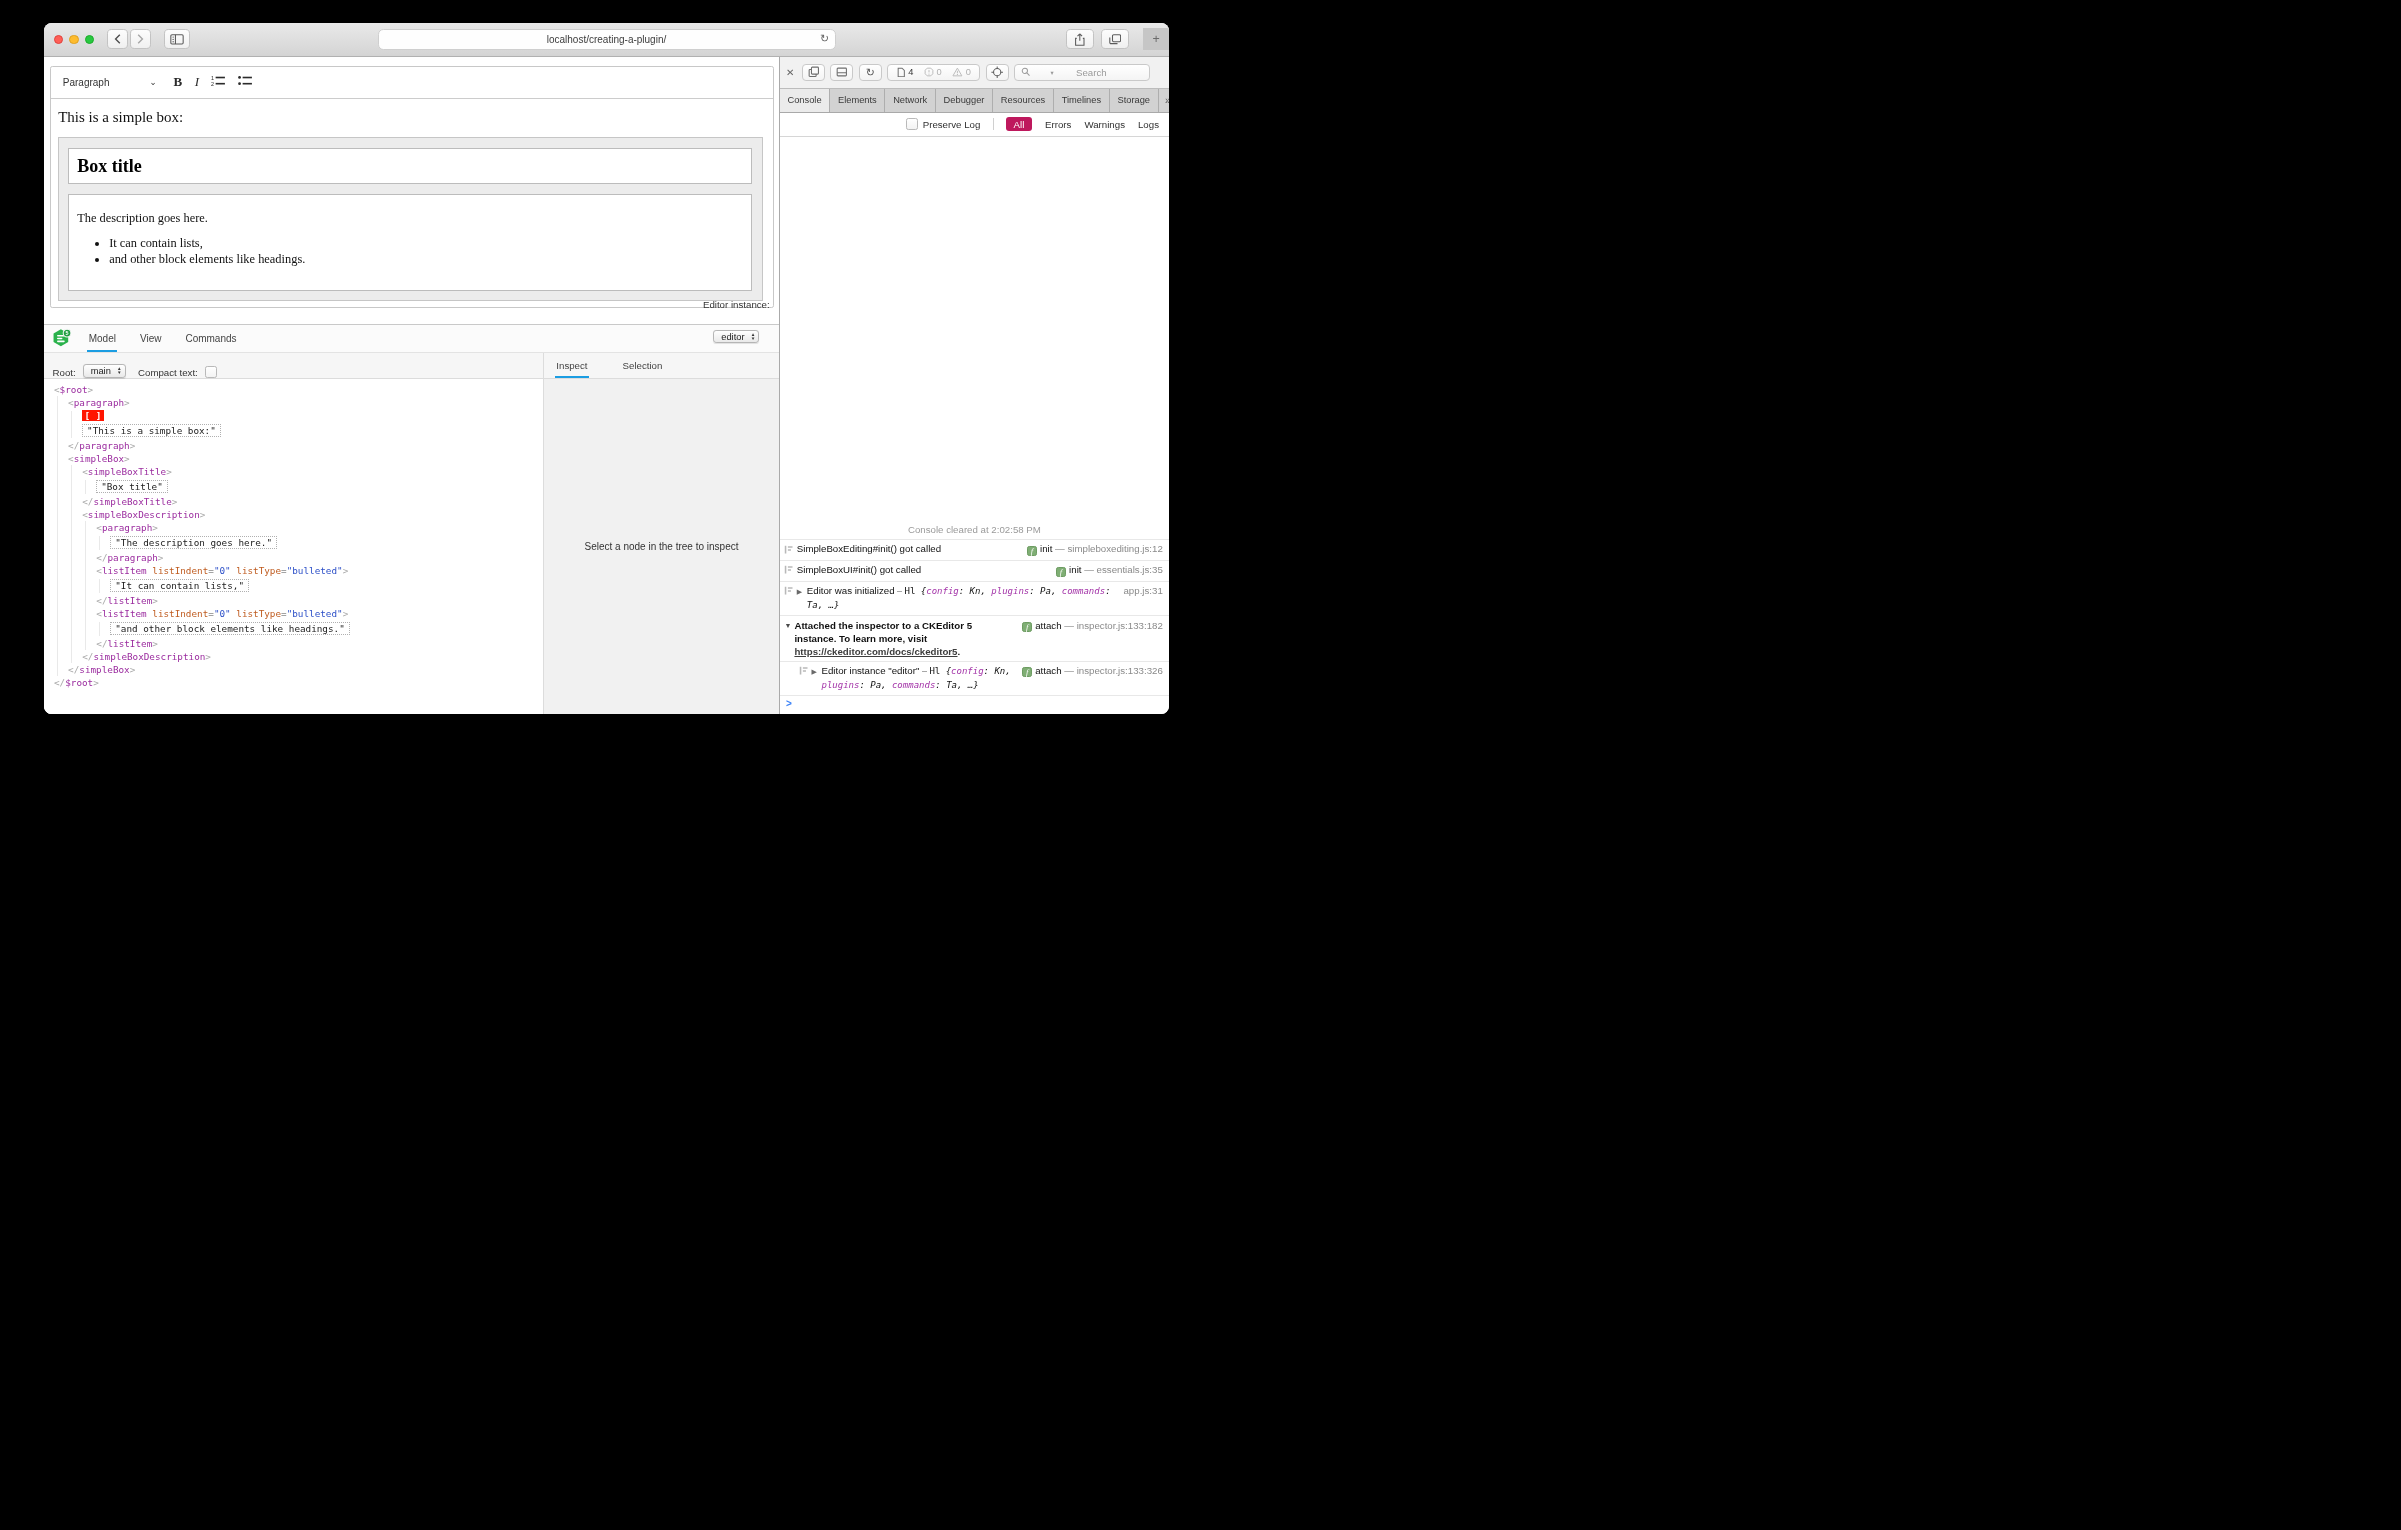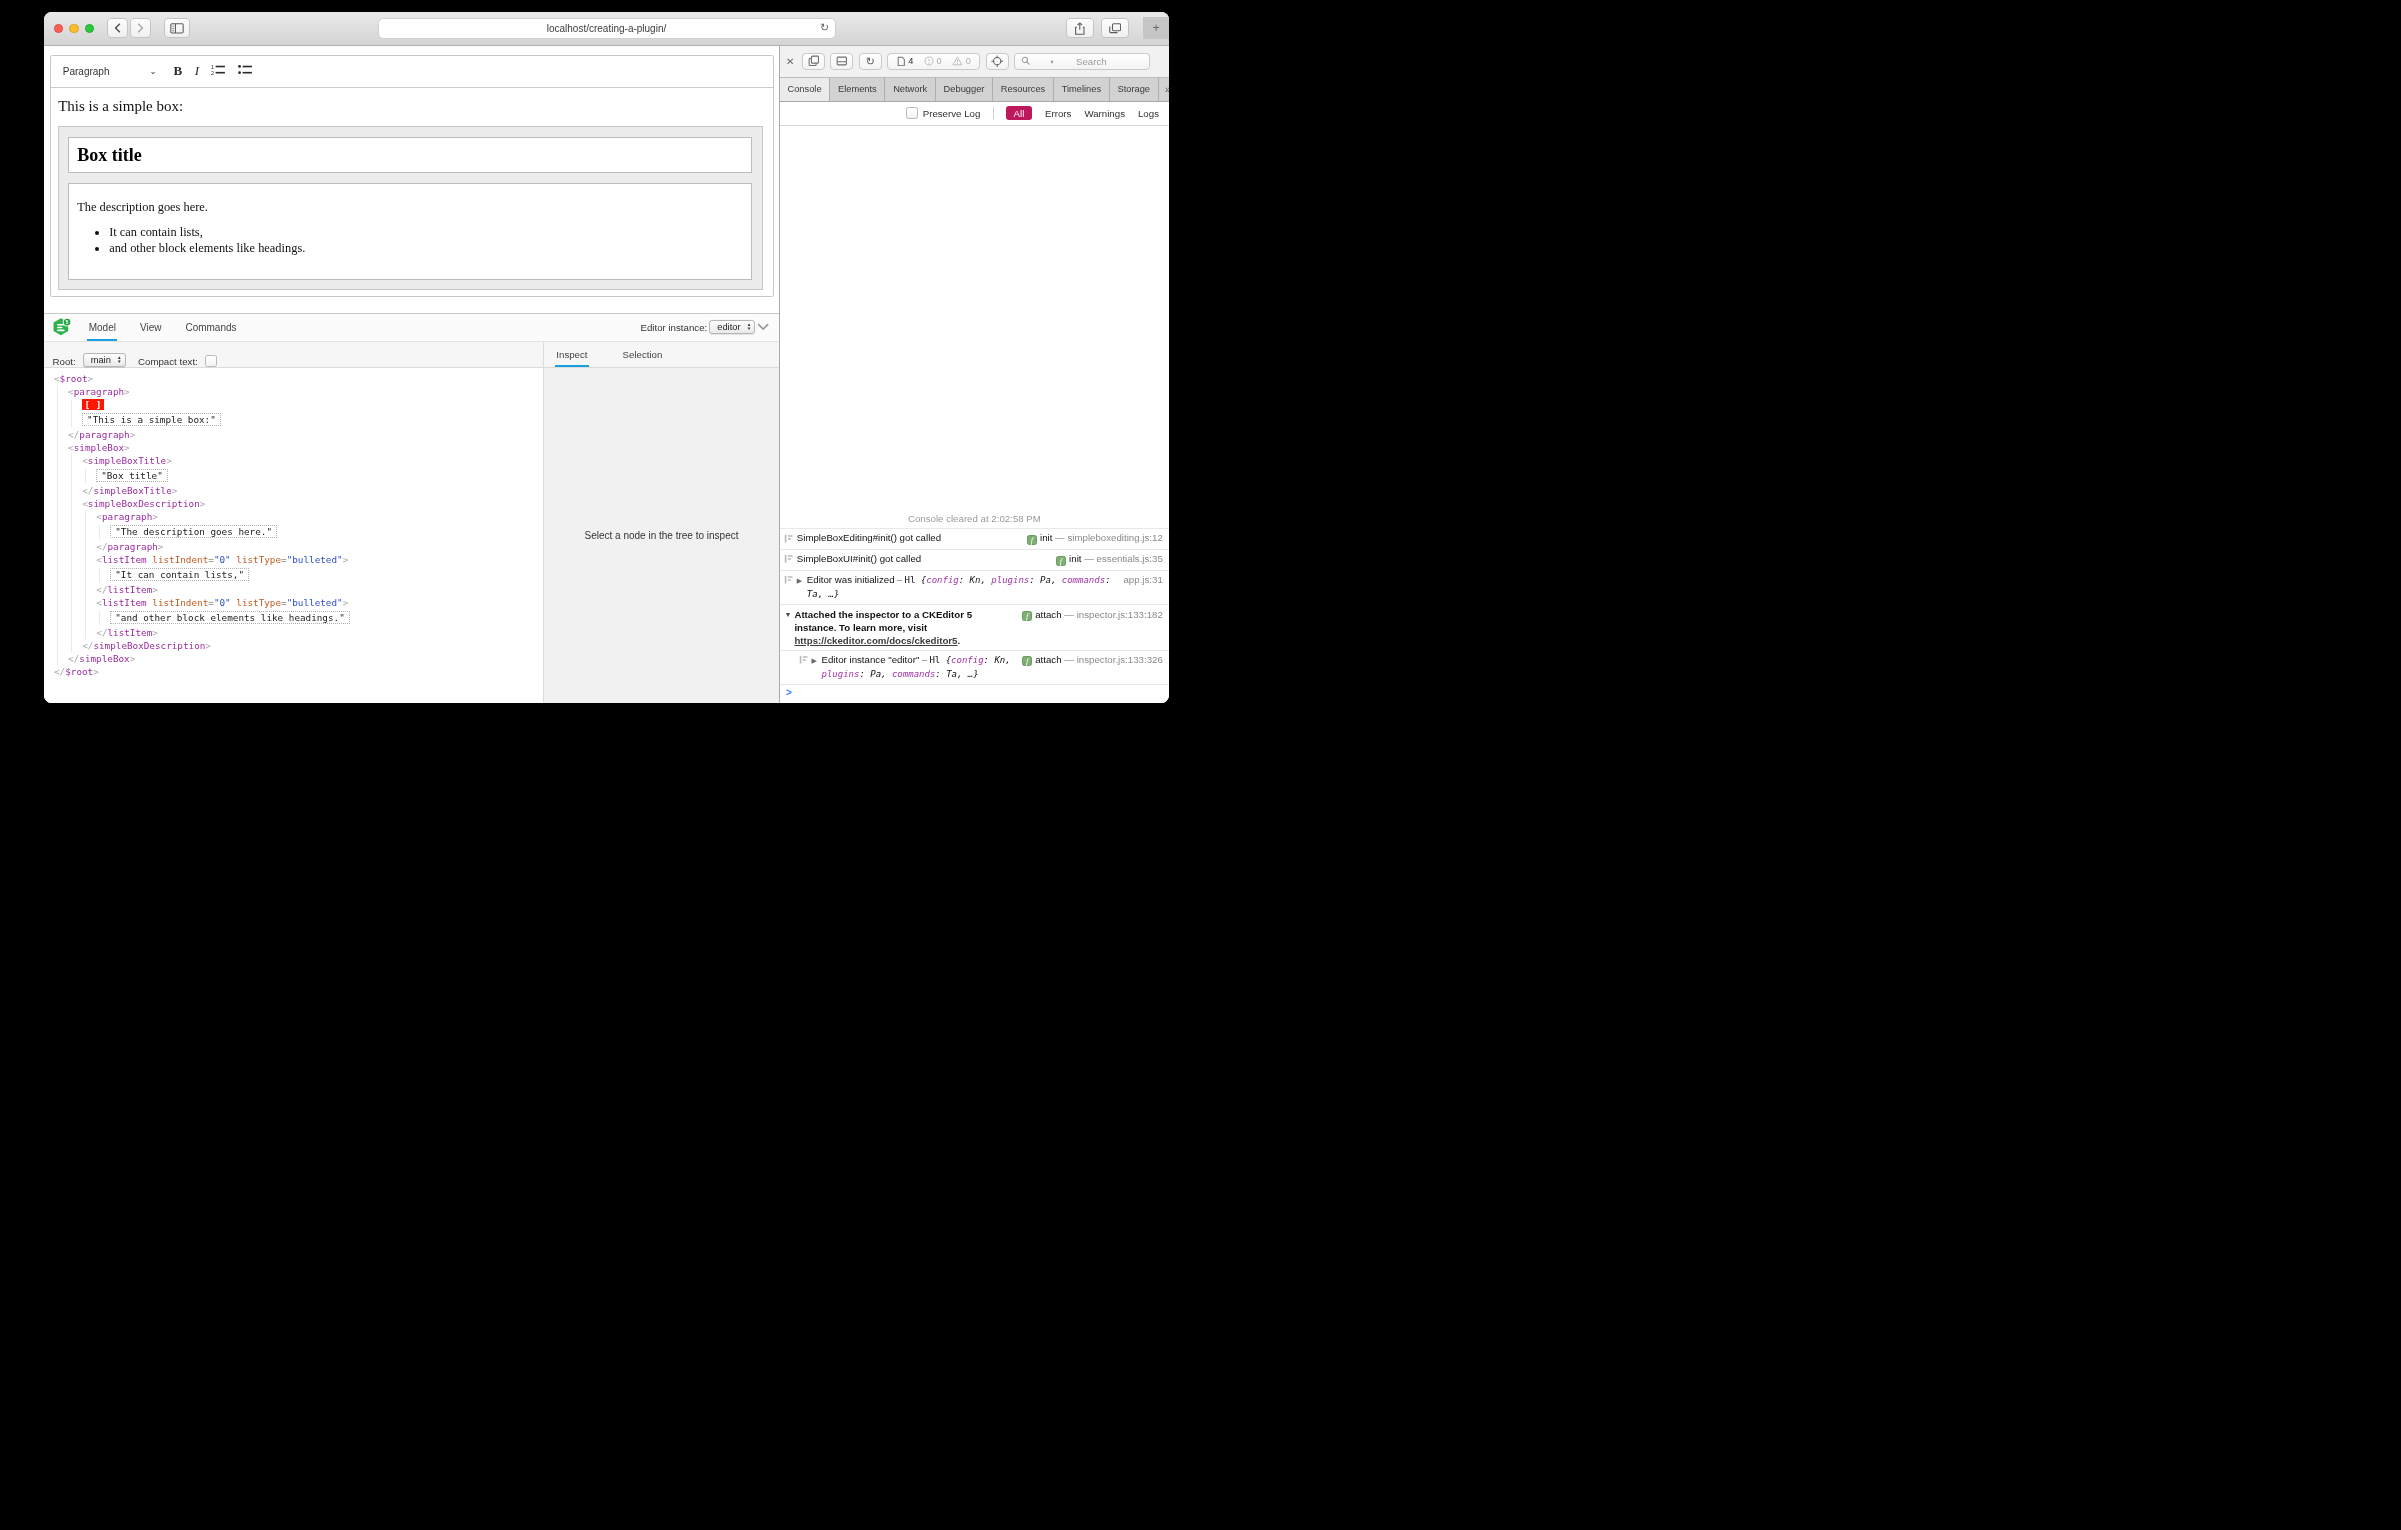--- a/index.html
+++ b/index.html
@@ -1,17 +1,17 @@
 <!DOCTYPE html>
 <html style="font-size:12.4px"><head>
 <meta charset="utf-8">
 <style>
   html,body{margin:0;padding:0;background:#000;width:1201px;height:773px;overflow:hidden;
     font-family:"Liberation Sans",sans-serif;-webkit-font-smoothing:antialiased;}
-  .window{position:absolute;left:44px;top:12px;width:1125px;height:691px;background:#fff;
+  .window{position:absolute;left:44px;top:23px;width:1125px;height:691px;background:#fff;
     border-radius:7.7px;overflow:hidden;box-shadow:0 15.5px 46px rgba(0,0,0,.6);}
   
   .titlebar{height:32.5px;background:linear-gradient(180deg,#e9e9e9,#d4d4d4);
     border-bottom:0.8px solid #b1b1b1;display:flex;align-items:center;padding:0 0 0 10px;position:relative;}
   .lights{display:flex;gap:6.2px;margin-right:12.4px;}
   .light{width:9.3px;height:9.3px;border-radius:50%;}
   .light.red{background:#ff5f57;border:0.8px solid #e0443e;box-sizing:border-box;}
   .light.yellow{background:#febc2e;border:0.8px solid #dea123;box-sizing:border-box;}
   .light.green{background:#28c840;border:0.8px solid #1dad2b;box-sizing:border-box;}
   .tbtn{height:20px;background:linear-gradient(#fdfdfd,#f0f0f0);border:0.8px solid #c3c3c3;
@@ -51,21 +51,21 @@
   
   .inspector{position:absolute;left:0;right:0;top:267px;bottom:0;border-top:0.8px solid #c9c9c9;
     display:flex;flex-direction:column;background:#fff;}
   .insp-header{height:27px;flex:none;display:flex;align-items:center;background:#fbfbfb;
     border-bottom:0.8px solid #e3e3e3;padding:0 9.3px 0 7.7px;}
   .cklogo{margin-right:16.2px;display:flex;}
   .itabs{display:flex;gap:21px;height:27px;}
   .itab{font-size:10px;color:#444;display:flex;align-items:center;padding:0 1.5px;box-sizing:border-box;
     border-bottom:2.3px solid transparent;border-top:2.3px solid transparent;}
   .itab.active{border-bottom-color:#1b9de2;}
-  .insp-right{margin-left:auto;display:flex;align-items:center;gap:2px;}
+  .insp-right{margin-left:auto;display:flex;align-items:center;gap:20px;flex-direction:column;}
   .ilabel{font-size:9.7px;color:#333;}
   .macselect{display:inline-flex;align-items:center;background:linear-gradient(#fff,#e9e9e9);
     border:0.8px solid #b5b5b5;border-radius:3.1px;padding:0.8px 3.1px 0.8px 7px;font-size:9.3px;color:#222;
     box-shadow:0 0.8px 0.8px rgba(0,0,0,.1);}
   .updown{display:flex;flex-direction:column;font-size:4.6px;line-height:3.6px;color:#333;margin-left:6.2px;}
   .collapsechev{color:#9a9a9a;}
   .insp-controls{height:25px;flex:none;background:#f6f6f6;border-bottom:0.8px solid #dcdcdc;display:flex;}
   .ic-left{width:499px;flex:none;display:flex;align-items:flex-end;padding-left:8.5px;gap:7px;box-sizing:border-box;}
   .ic-right{flex:1;border-left:0.8px solid #dcdcdc;display:flex;gap:32px;padding-left:10.8px;}
   .ilabel2{font-size:9.7px;color:#333;}

